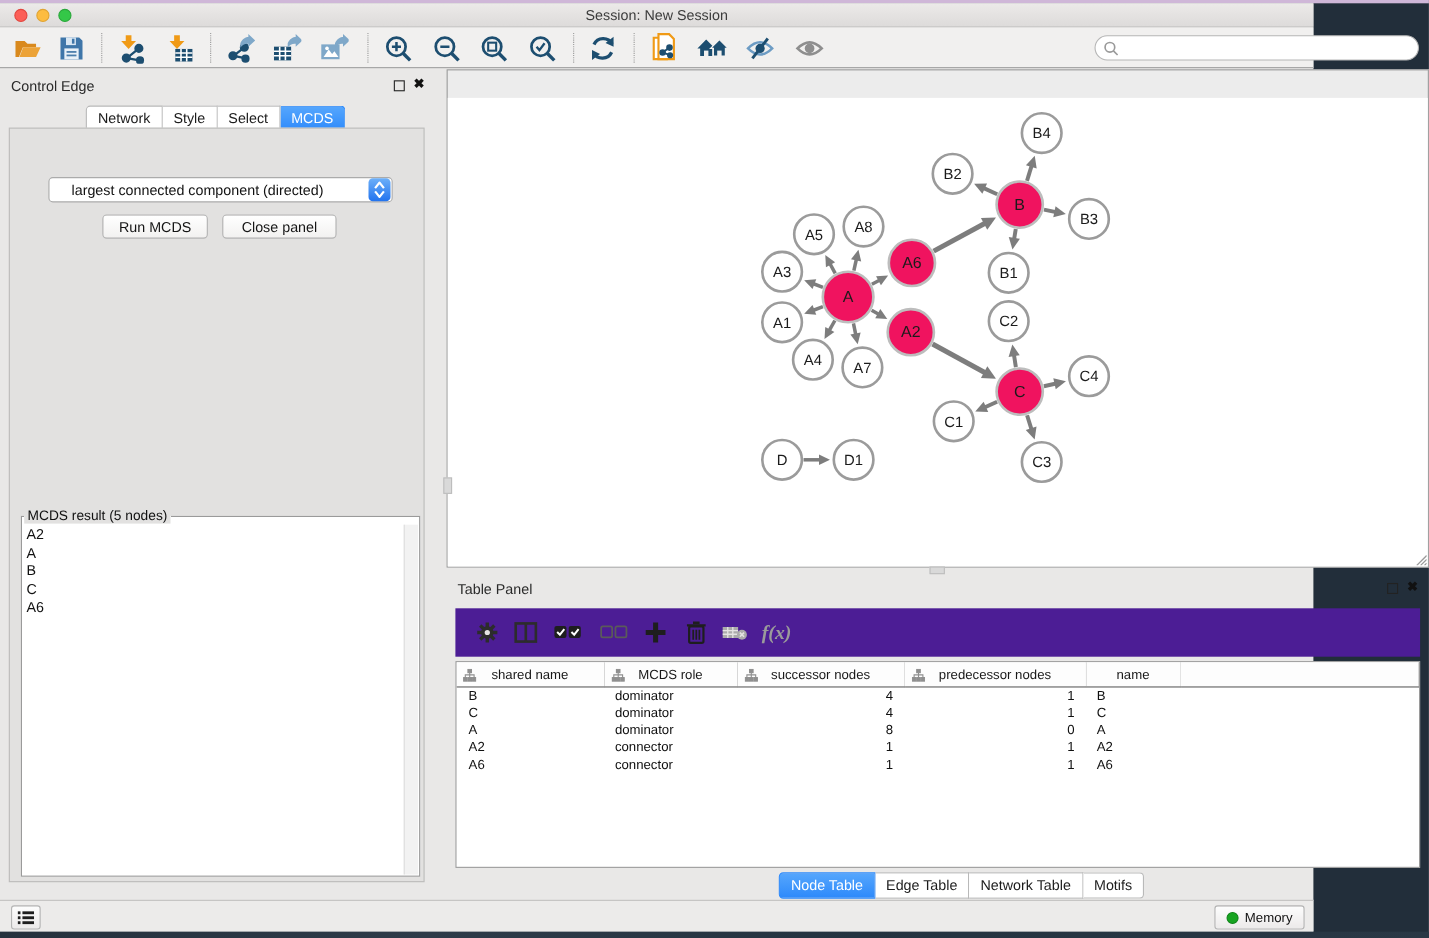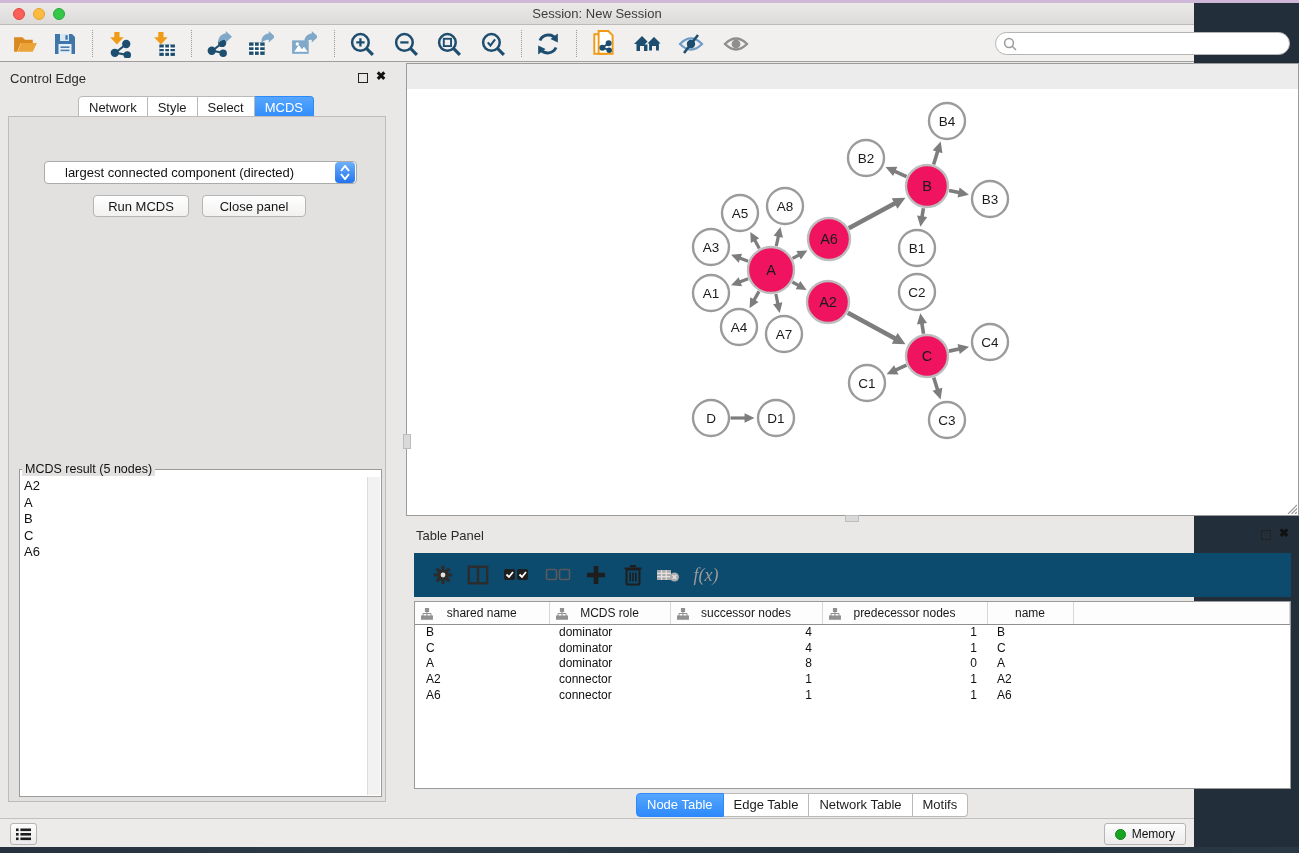--- a/index.html
+++ b/index.html
@@ -84,40 +84,40 @@
   .nw-tl { position:absolute; top:6px; width:11px; height:11px; border-radius:50%; }
   .net-canvas { position:absolute; left:0; top:25px; width:891px; height:426px; background:#fff; }
   .resize-grip { position:absolute; right:1px; bottom:1px; }
   .edge-thumb-left { position:absolute; left:-4px; top:370px; width:8px; height:15px;
     background:#d9d9d9; border:1px solid #bdbdbd; }
   .edge-thumb-bottom { position:absolute; left:438px; bottom:-7px; width:14px; height:7px;
     background:#d9d9d9; border:1px solid #bdbdbd; }
 
   
   .tpanel-header { position:absolute; left:406px; top:516px; width:893px; height:30px; }
-  .tp-toolbar { position:absolute; left:414px; top:550px; width:877px; height:44px; background:#0c4a6e; }
+  .tp-toolbar { position:absolute; left:414px; top:550px; width:877px; height:44px; background:#4c1d95;font-weight:bold; }
   .tp-icon { position:absolute; top:7px; width:32px; height:30px; display:flex;
     align-items:center; justify-content:center; }
   .fx { font-family:"Liberation Serif", serif; font-style:italic; font-size:18px; color:#9b9b9b; }
 
   .data-table-wrap { position:absolute; left:414px; top:598px; width:877px; height:188px;
     background:#fff; border:1px solid #9a9a9a; overflow:hidden; }
   table.data { border-collapse:collapse; width:100%; table-layout:fixed; }
   table.data th { font-size:12px; font-weight:normal; color:#181818; height:22px;
     border-bottom:1px solid #8f8f8f; border-right:1px solid #d7d7d7; background:#fdfdfd;
     position:relative; text-align:center; padding:0 4px; }
   table.data th .hdr-inner { display:flex; align-items:center; justify-content:center; gap:5px; }
   table.data th svg { position:absolute; left:6px; top:6px; }
   table.data th:last-child { border-right:1px solid #d7d7d7; }
   table.data td { font-size:12px; color:#101010; height:15.7px; padding:0 10px;
     white-space:nowrap; overflow:hidden; }
   table.data td.num { text-align:right; }
   table.data td.first { padding-left:11px; }
 
-  .tp-tabs { left:636px; top:790px;text-align:center; }
+  .tp-tabs { left:708px; top:790px;text-align:center; }
 
   
   .statusbar { position:absolute; left:0; top:815px; width:100%; height:29px;
     background:#ecebea; border-top:1px solid #c2c1c0; }
   .sb-btn { position:absolute; height:22px; background:linear-gradient(#fdfdfd,#eceaea);
     border:1px solid #b5b5b5; border-radius:3px; display:flex; align-items:center;
     justify-content:center; }
   .sb-list { left:10px; top:4px; width:27px; }
   .sb-memory { right:8px; top:4px; padding:0 10px; gap:6px; font-size:12px; color:#111; }
   .mem-dot { width:11px; height:11px; border-radius:50%; background:#17a421; border:1px solid #0e8418; }

